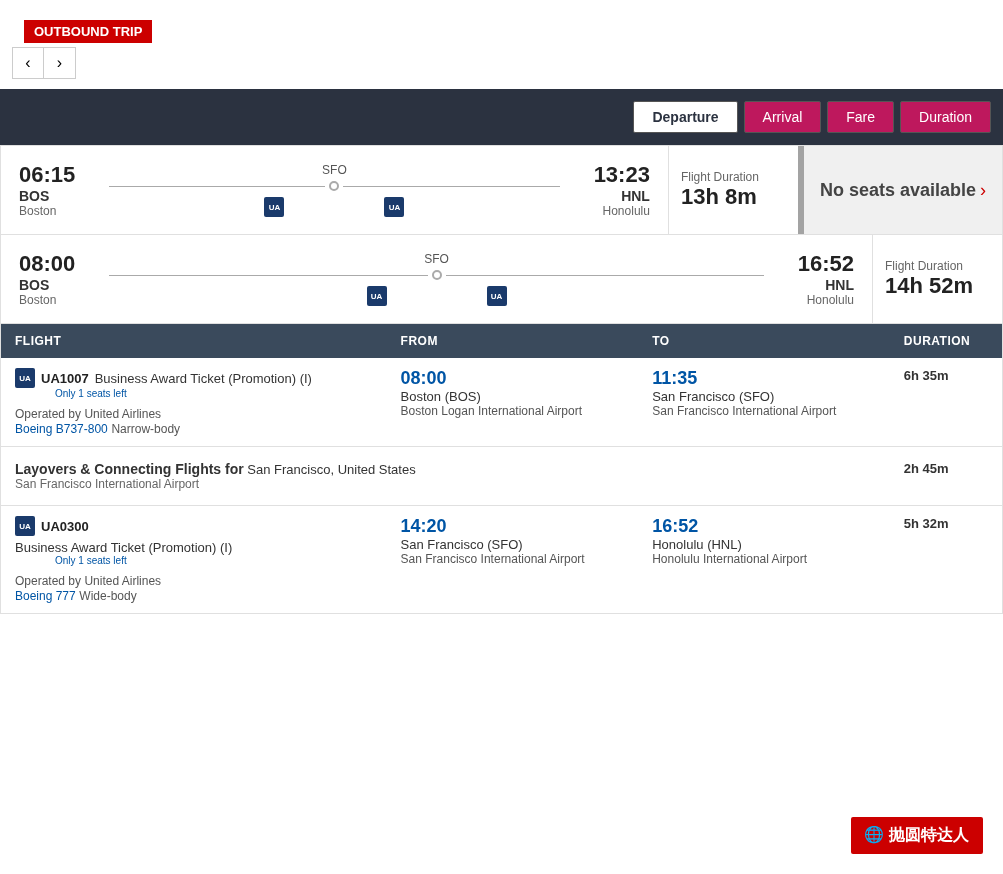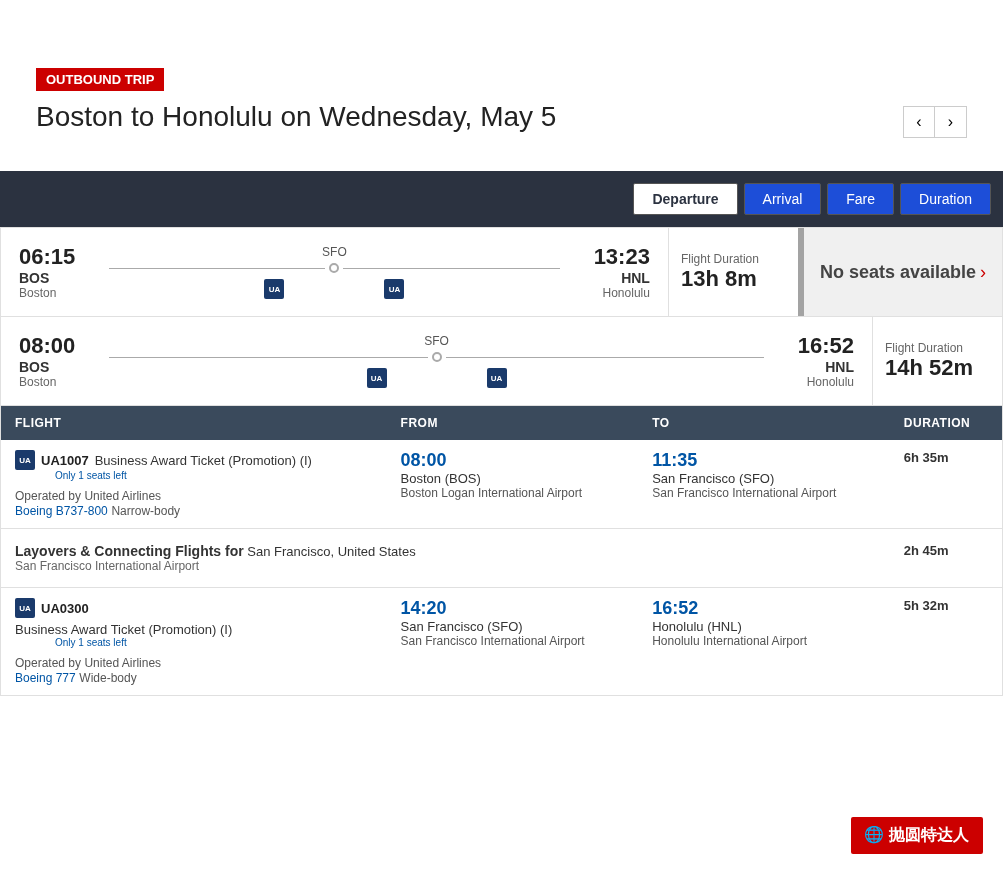--- a/index.html
+++ b/index.html
@@ -51,21 +51,21 @@
     .sort-bar {
       background: #2b3240;
       display: flex;
       justify-content: flex-end;
       padding: 12px 12px;
       gap: 6px;
     }
 
     .sort-btn {
       border: 1px solid #555;
-      background: #1d4ed8;
+      background: #be185d;
       color: #fff;
       padding: 7px 18px;
       font-size: 14px;
       cursor: pointer;
       border-radius: 2px;
     }
 
     .sort-btn.active {
       background: #fff;
       color: #2b3240;
@@ -314,26 +314,25 @@
 
     .chevron-right {
       color: #cc0000;
       font-size: 18px;
       margin-left: 4px;
     }
   </style>
 </head>
 <body>
 
-<div style="padding: 12px; margin-top: 36px;">
+<div style="padding: 0;">
   <div style="padding: 10px 12px 0 12px;">
     <div class="outbound-badge">OUTBOUND TRIP</div>
   </div>
   <div class="header-row">
-    <div class="page-title">Boston to Honolulu on Wednesday, May 5</div>
     <div class="nav-arrows" style="display:flex;gap:0;margin:0 12px 0 0;">
       <button class="arrow-btn">‹</button>
       <button class="arrow-btn" style="border-left:none;">›</button>
     </div>
   </div>
 </div>
 
 <div class="sort-bar">
   <button class="sort-btn active">Departure</button>
   <button class="sort-btn">Arrival</button>

